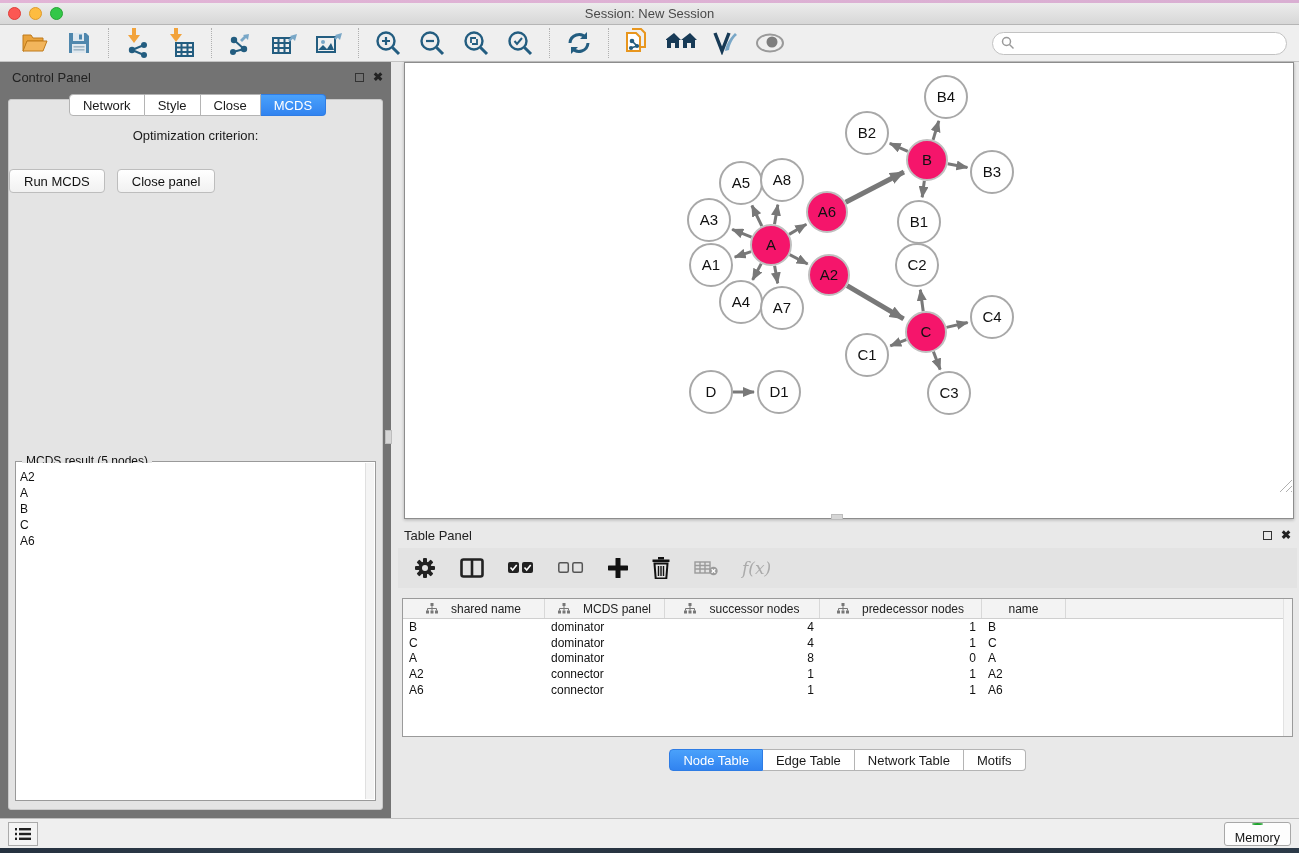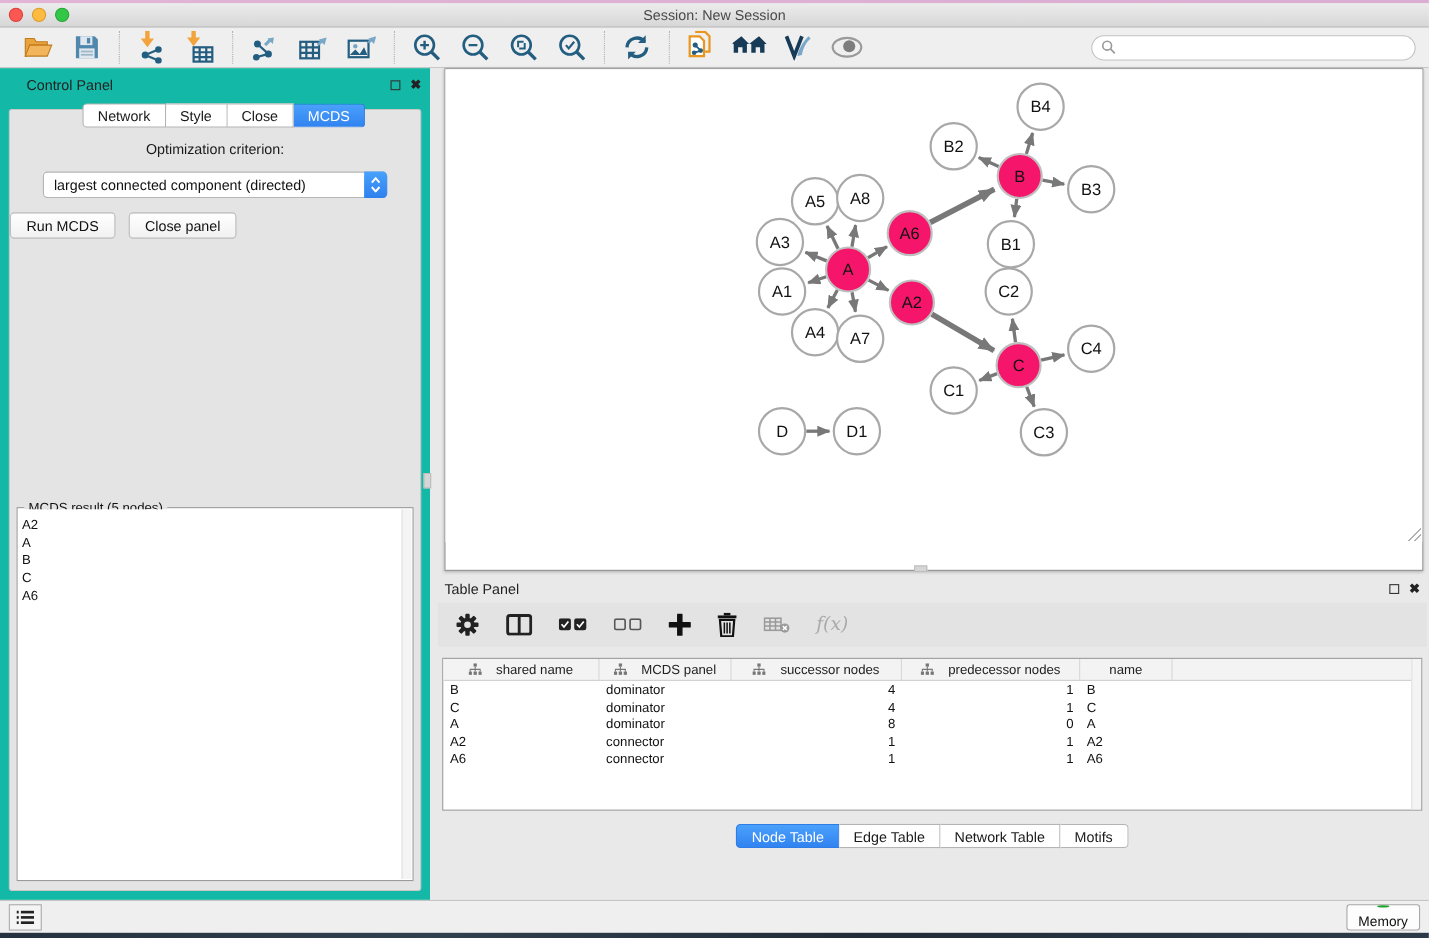--- a/index.html
+++ b/index.html
@@ -19,21 +19,21 @@
   
   .toolbar { height:37px; background:#efefef; border-bottom:1px solid #c3c3c3; display:flex; align-items:center; padding:0 8px; }
   .tb-group { display:flex; align-items:center; gap:10px; padding:0 10px; }
   .tb-sep { width:1px; height:30px; border-left:1px dotted #b0b0b0; margin:0 2px; }
   .tb-btn { width:34px; height:30px; display:flex; align-items:center; justify-content:center; cursor:pointer; }
   .search-wrap { margin-left:auto; margin-right:4px; }
   .search-box { width:295px; height:23px; background:#fff; border:1px solid #c2c2c2; border-radius:12px; display:flex; align-items:center; padding-left:8px; }
 
   
   .main { display:flex; height:756px; }
-  .left-col { width:391px; background:#14b8a6; padding:4px 0 0 16px; position:relative; }
+  .left-col { width:391px; background:#737373; padding:4px 0 0 4px; position:relative; }
   .right-col { flex:1; position:relative; background:#e9e9e9; }
 
   
   .panel-header { height:22px; display:flex; align-items:center; padding:0 8px; font-size:13px; color:#222; }
   .ph-icons { margin-left:auto; display:flex; gap:9px; align-items:center; }
   .ph-float { width:9px; height:9px; border:1.5px solid #333; }
   .ph-close { font-size:12px; font-weight:bold; color:#222; line-height:1; }
   .seg-tabs { display:flex; justify-content:center; margin-top:6px; position:relative; z-index:2; }
   .seg { height:22px; border:1px solid #b4b4b4; background:#fff; font-size:13px; color:#1a1a1a; display:flex; align-items:center; padding:0 13px; cursor:pointer; border-left:none; }
   .seg:first-child { border-left:1px solid #b4b4b4; border-radius:4px 0 0 4px; }
@@ -264,31 +264,20 @@
         </span>
       </div>
       <div class="seg-tabs">
         <div class="seg">Network</div>
         <div class="seg">Style</div>
         <div class="seg">Close</div>
         <div class="seg sel">MCDS</div>
       </div>
       <div class="cp-inner">
         <div class="crit-label">Optimization criterion:</div>
-        <div class="combo">
-          <span class="combo-text">largest connected component (directed)</span>
-          <span class="combo-step">
-            <svg width="9" height="6" viewBox="0 0 9 6">
-                <path d="M1 5 L4.5 1 L8 5" fill="none" stroke="#fff" stroke-width="1.8"></path>
-              </svg>
-            <svg width="9" height="6" viewBox="0 0 9 6">
-                <path d="M1 1 L4.5 5 L8 1" fill="none" stroke="#fff" stroke-width="1.8"></path>
-              </svg>
-          </span>
-        </div>
         <div class="btn-row">
           <button class="mac-btn">Run MCDS</button>
           <button class="mac-btn">Close panel</button>
         </div>
         <div class="result-box">
           <div class="result-title">MCDS result (5 nodes)</div>
           <div class="result-list">
               <div>A2</div>
               <div>A</div>
               <div>B</div>

